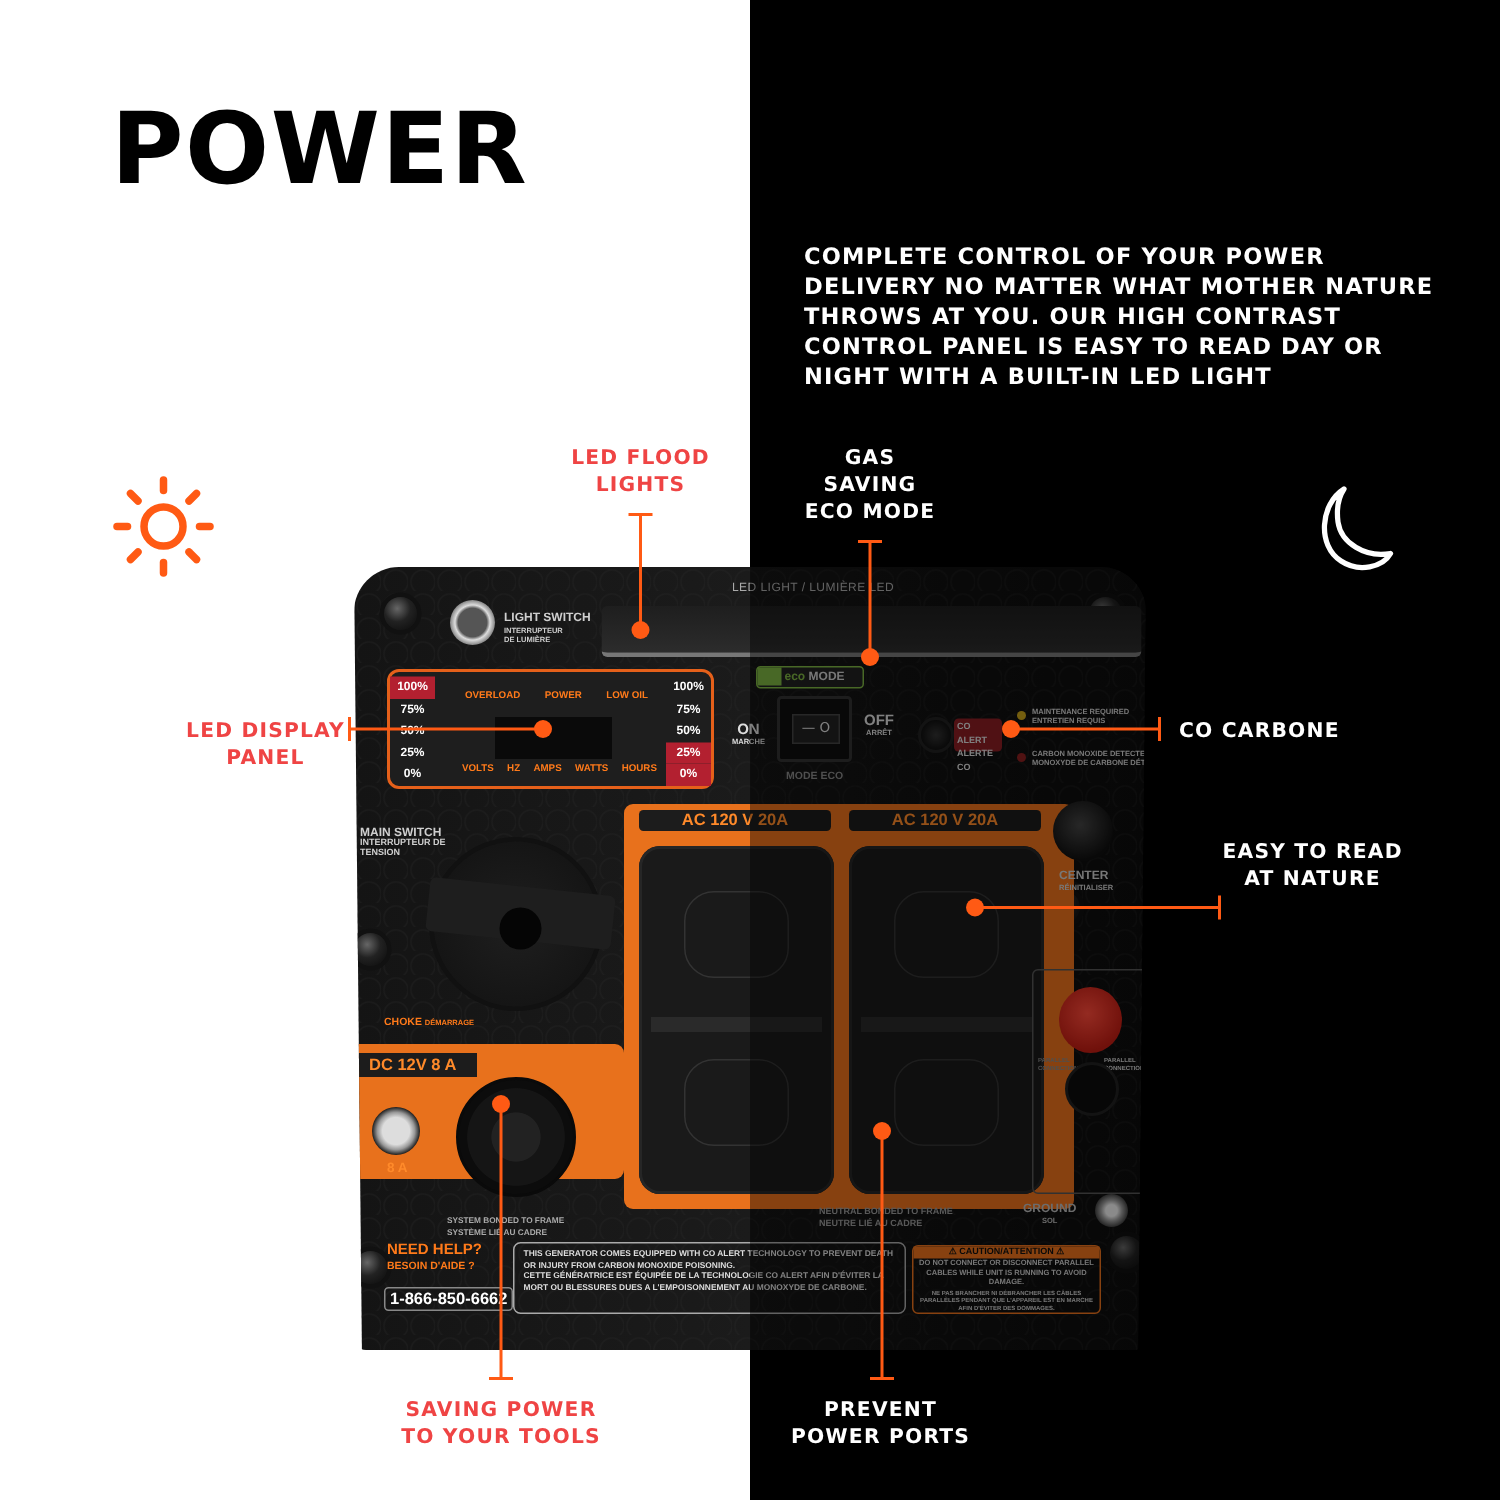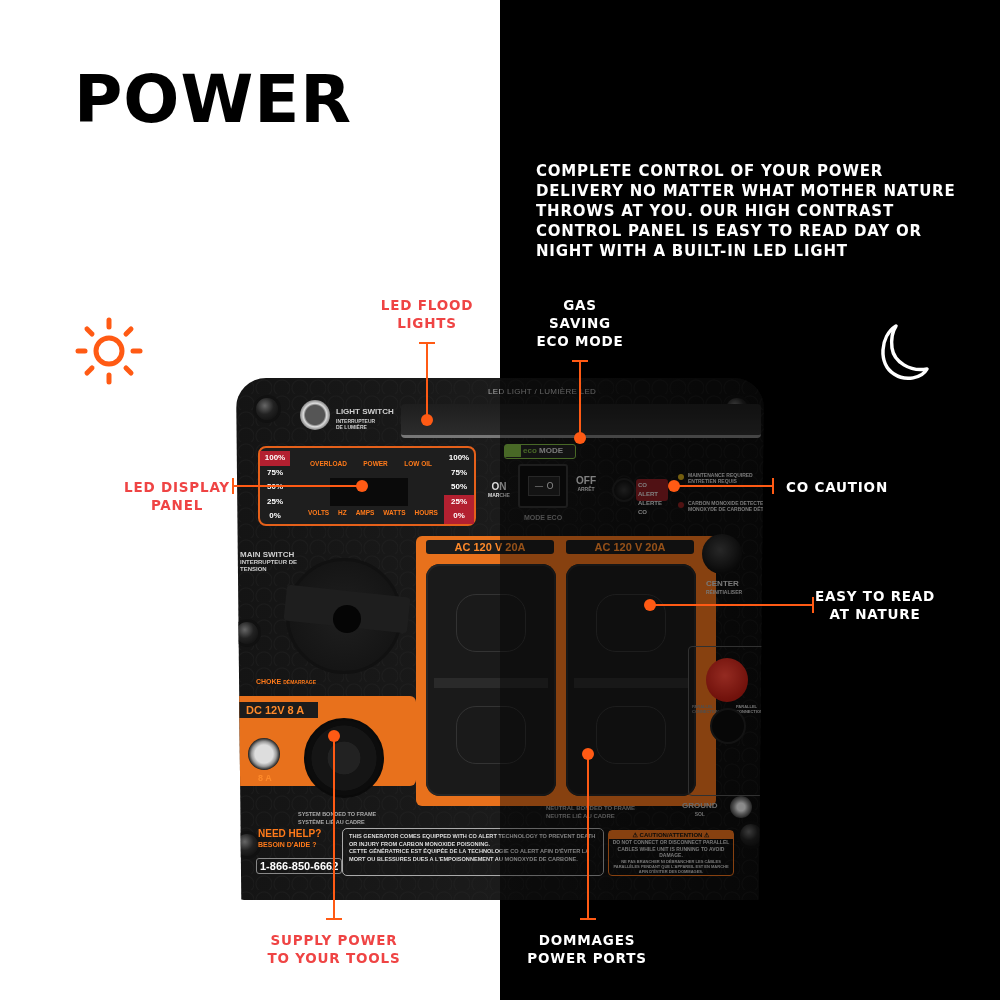--- a/index.html
+++ b/index.html
@@ -298,26 +298,26 @@
 <div class="label light" style="left:530px;top:296px;width:100px">
   <div>GAS</div>
     <div>SAVING</div>
     <div>ECO MODE</div>
 </div>
 <div class="label dark" style="left:122px;top:478px;width:110px">
   <div>LED DISPLAY</div>
     <div>PANEL</div>
 </div>
 <div class="label light" style="left:786px;top:478px;text-align:left">
-  <div>CO CAUTION</div>
-</div>
-<div class="label light" style="left:815px;top:587px;width:120px">
+  <div>CO CARBONE</div>
+</div>
+<div class="label light" style="left:815px;top:559px;width:120px">
   <div>EASY TO READ</div>
     <div>AT NATURE</div>
 </div>
 <div class="label dark" style="left:264px;top:931px;width:140px">
-  <div>SUPPLY POWER</div>
+  <div>SAVING POWER</div>
     <div>TO YOUR TOOLS</div>
 </div>
 <div class="label light" style="left:522px;top:931px;width:130px">
-  <div>DOMMAGES</div>
+  <div>PREVENT</div>
     <div>POWER PORTS</div>
 </div>
 
 </body></html>

